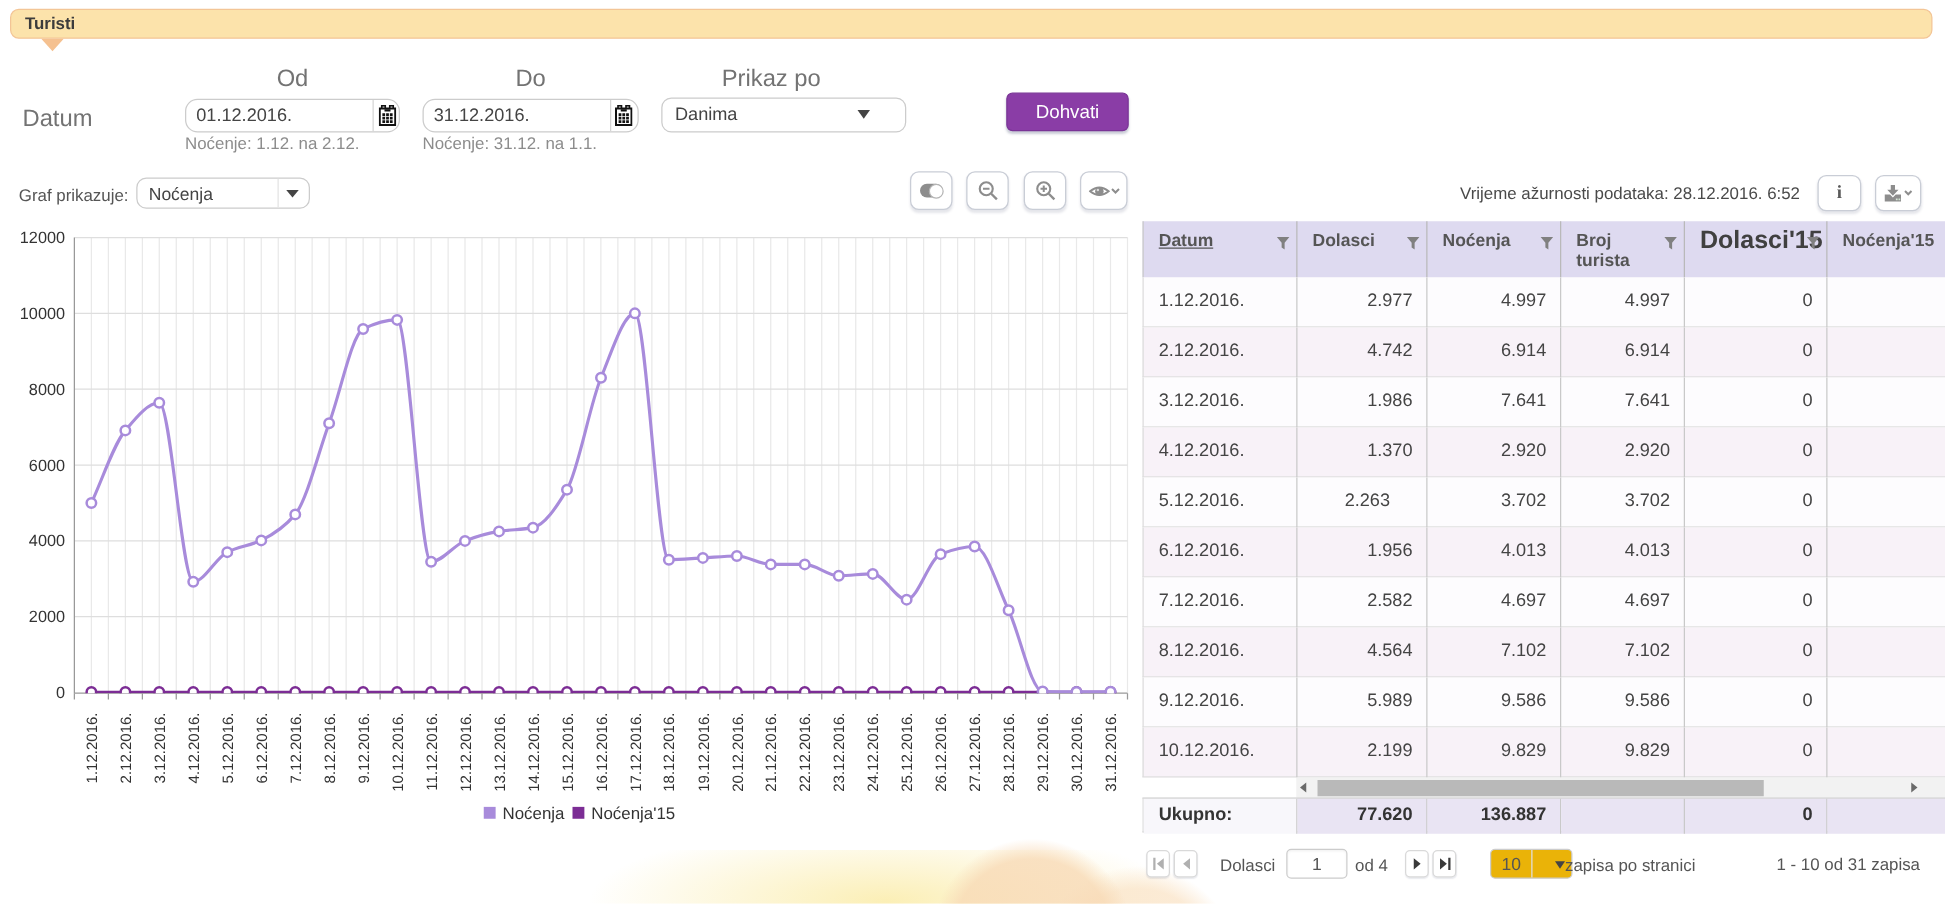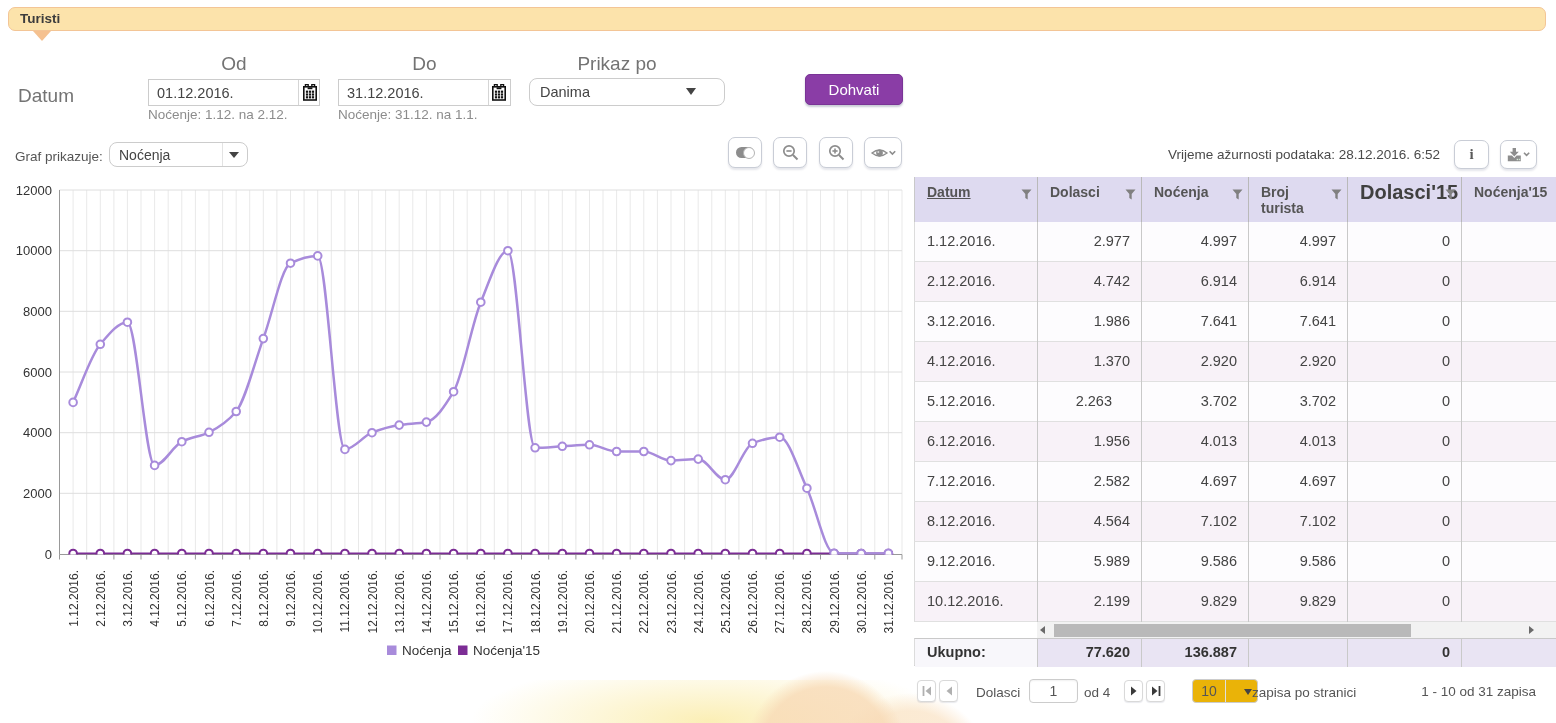--- a/index.html
+++ b/index.html
@@ -1,21 +1,21 @@
 <!DOCTYPE html>
 <html><head>
 <meta charset="utf-8">
 <style>
 * { margin:0; padding:0; box-sizing:border-box; }
 html,body { width:1556px; height:723px; overflow:hidden; background:#fff;
   font-family:"Liberation Sans", sans-serif; position:relative; }
 .abs { position:absolute; }
 .plabel { color:#737373; font-weight:normal; font-size:19px; }
 .gray { color:#8c8c8c; font-size:13.5px; }
-.inp { position:absolute; background:#fff; border:1px solid #ccc; border-radius:0;
+.inp { position:absolute; background:#fff; border:1px solid #ccc; border-radius:10px;
   font-size:14.5px; color:#444; display:flex; align-items:center; }
 .btnw { position:absolute; background:#fff; border:1px solid #c9cdd6; border-radius:7px;
   box-shadow:0 2px 2px rgba(40,50,90,.12); display:flex; align-items:center; justify-content:center; }
 .pgbtn { position:absolute; background:#fff; border:1px solid #d9d9d9; border-radius:4px;
   box-shadow:0 1px 1px rgba(40,50,90,.10); display:flex; align-items:center; justify-content:center;
   width:19px; height:22px; }
 </style>
 </head>
 <body>
 

